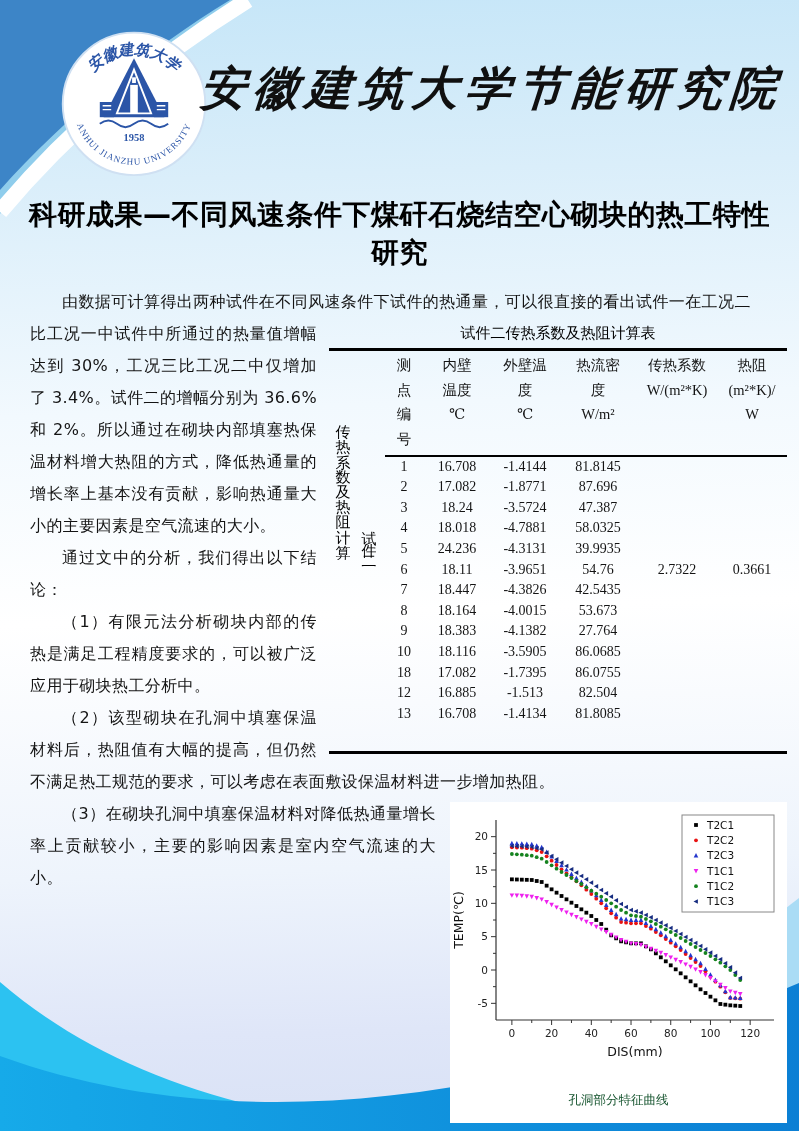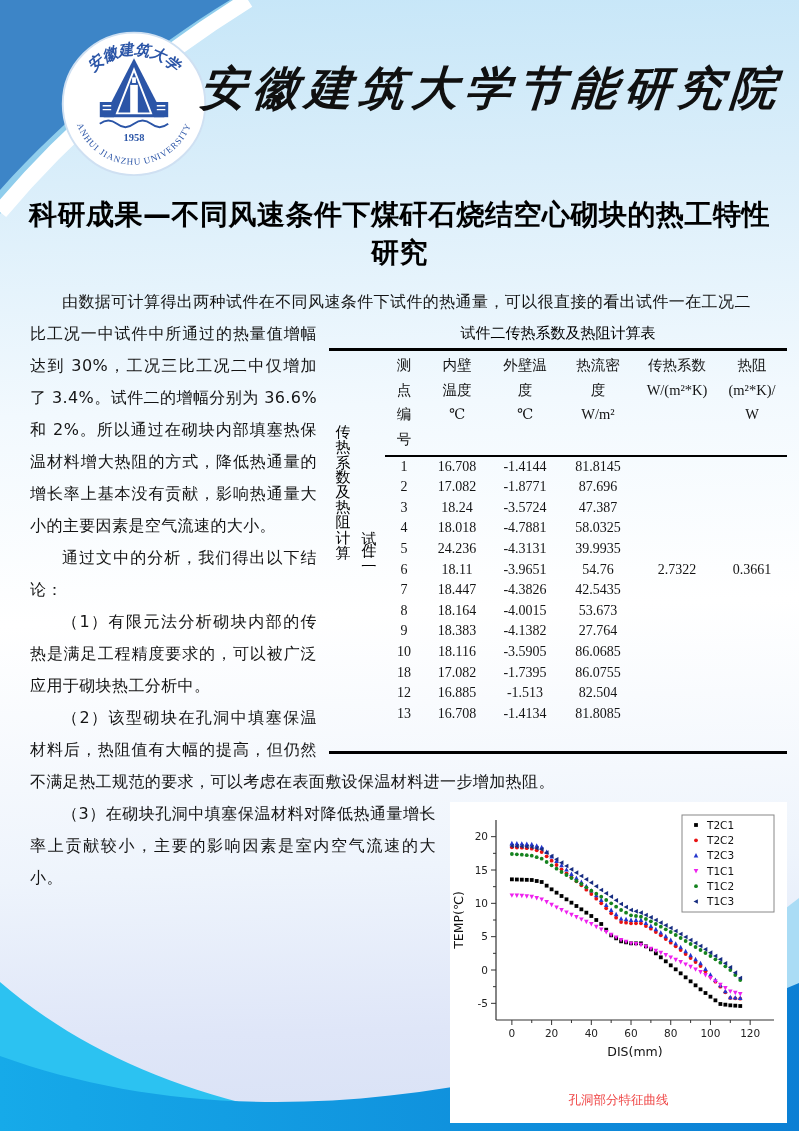--- a/index.html
+++ b/index.html
@@ -26,21 +26,21 @@
   .side1{position:absolute;left:4px;top:62px;letter-spacing:15px;}
   .side2{position:absolute;left:30px;top:168px;letter-spacing:13px;}
   table.dtable{border-collapse:collapse;width:402px;}
   table.dtable th{font-family:"Liberation Serif","DejaVu Serif",serif;font-weight:normal;
     font-size:14.5px;line-height:1.7;text-align:center;vertical-align:top;
     white-space:pre-line;border-bottom:2px solid #000;padding:2px 0 3px;}
   table.dtable td{font-family:"Liberation Serif","DejaVu Serif",serif;font-size:14px;
     line-height:20.6px;text-align:center;padding:0;}
   
   .chart-float{float:right;width:337px;margin:4px 0 6px 14px;background:#fff;padding:6px 0 2px;}
-  .caption{text-align:center;color:#ef4444;font-size:12.5px;margin:12px 0 12px;}
+  .caption{text-align:center;color:#14532d;font-size:12.5px;margin:12px 0 12px;}
 </style>
 </head>
 <body>
 
 <div class="page">
 
   <svg class="bg" width="799" height="1131" viewBox="0 0 799 1131">
     <defs>
       <linearGradient id="gDeep" x1="0" y1="0" x2="1" y2="0">
         <stop offset="0" stop-color="#16aae9"></stop>

